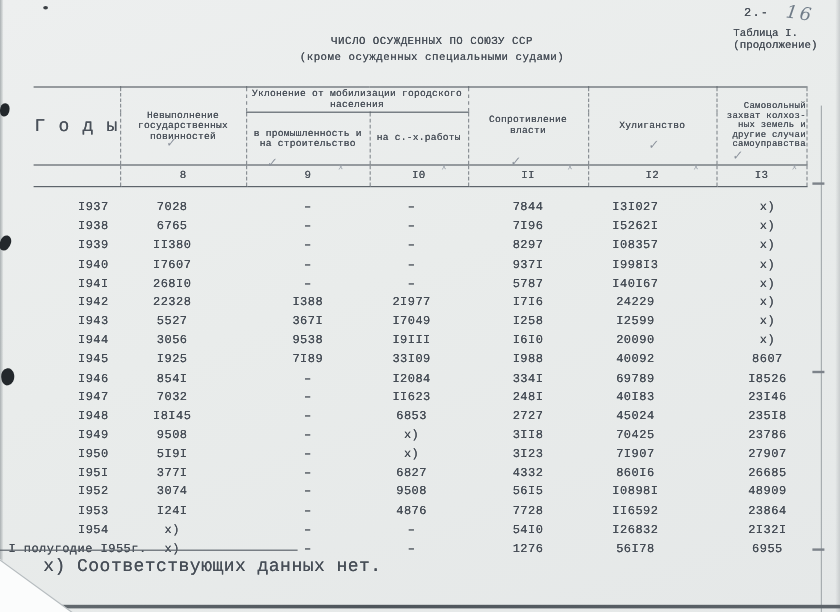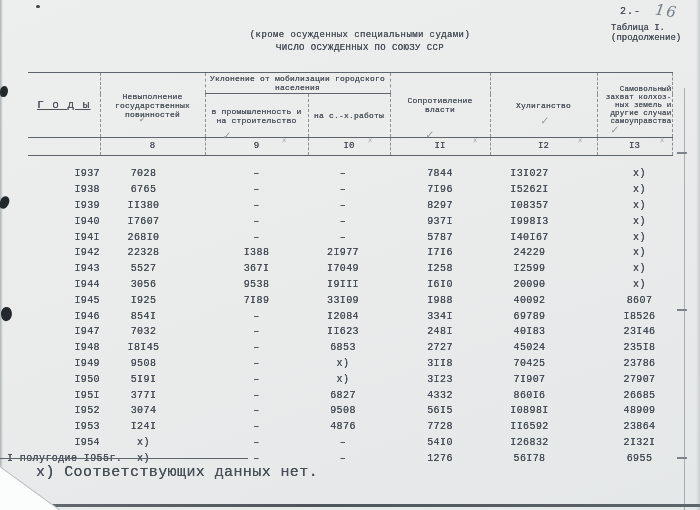--- a/index.html
+++ b/index.html
@@ -24,24 +24,24 @@
   
   table{position:absolute;left:28px;top:72px;width:644px;border-collapse:collapse;table-layout:fixed;border-top:1px solid #5d646b;}
   td{padding:0;vertical-align:middle;}
   thead td{font-size:8px;line-height:9px;text-align:center;white-space:pre-line;letter-spacing:.2px;color:#4a515a;}
   thead td.sep{border-left:1px dashed #8a9095;}
   thead td.rsep{border-right:1px dashed #8a9095;}
   tr.group-row td{height:20px;}
   tr.sub-row td{height:43px;}
   tr.num-row td{height:17px;border-top:1px solid #5d646b;border-bottom:1px solid #5d646b;font-size:9px;}
   td.group-cell{border-bottom:1px solid #5d646b;}
-  td.years-head{font-size:11px;letter-spacing:1px;text-decoration:underline;}
+  td.years-head{font-size:15px;letter-spacing:1px;}
   td.col13-head{font-size:7.5px;line-height:8px;text-align:right;padding-left:7px;}
   tbody td{height:15.8px;font-size:10px;letter-spacing:.4px;text-align:center;color:#454c55;}
-  tbody td.year{text-align:right;padding-left:37px;white-space:nowrap;}
+  tbody td.year{text-align:left;padding-left:37px;white-space:nowrap;}
   tbody td.year span.wide{display:inline-block;margin-left:-58px;}
   tbody td.c8{padding-right:18px;}
   tbody td.c10{padding-right:12px;}
   tbody td.c12{padding-right:28px;}
   tbody td.c13{padding-left:10px;}
   tbody tr.spacer td{height:10px;}
   
   .pencil{position:absolute;color:#8a919b;font-size:10px;font-style:italic;transform:rotate(-6deg);}
   .pencil.small{font-size:7px;color:#9aa1aa;}
   
@@ -72,22 +72,22 @@
   <div class="speck" style="left:36px;top:5px;width:4px;height:3px;"></div>
   <div class="bottom-line"></div>
   <div class="corner-fold"></div>
   <div class="corner-edge"></div>
 
   <div class="pageno typed">2.-</div>
   <div class="hand-number">16</div>
   <div class="table-label typed">Таблица I.
 (продолжение)</div>
   <div class="title typed">
+    <div>ЧИСЛО ОСУЖДЕННЫХ ПО СОЮЗУ ССР</div>
     <div>(кроме осужденных специальными судами)</div>
-    <div>ЧИСЛО ОСУЖДЕННЫХ ПО СОЮЗУ ССР</div>
   </div>
 
   <table class="typed">
     <colgroup>
       <col style="width:72px">
         <col style="width:105px">
         <col style="width:103px">
       <col style="width:82px">
         <col style="width:100px">
         <col style="width:107px">

